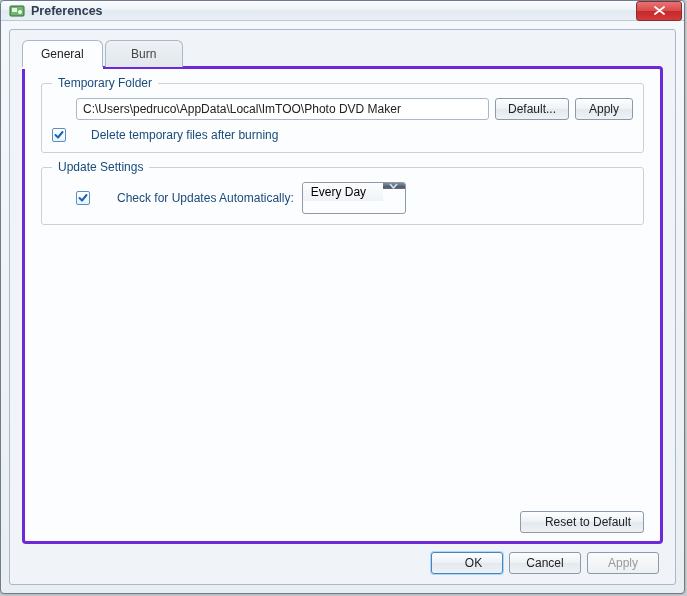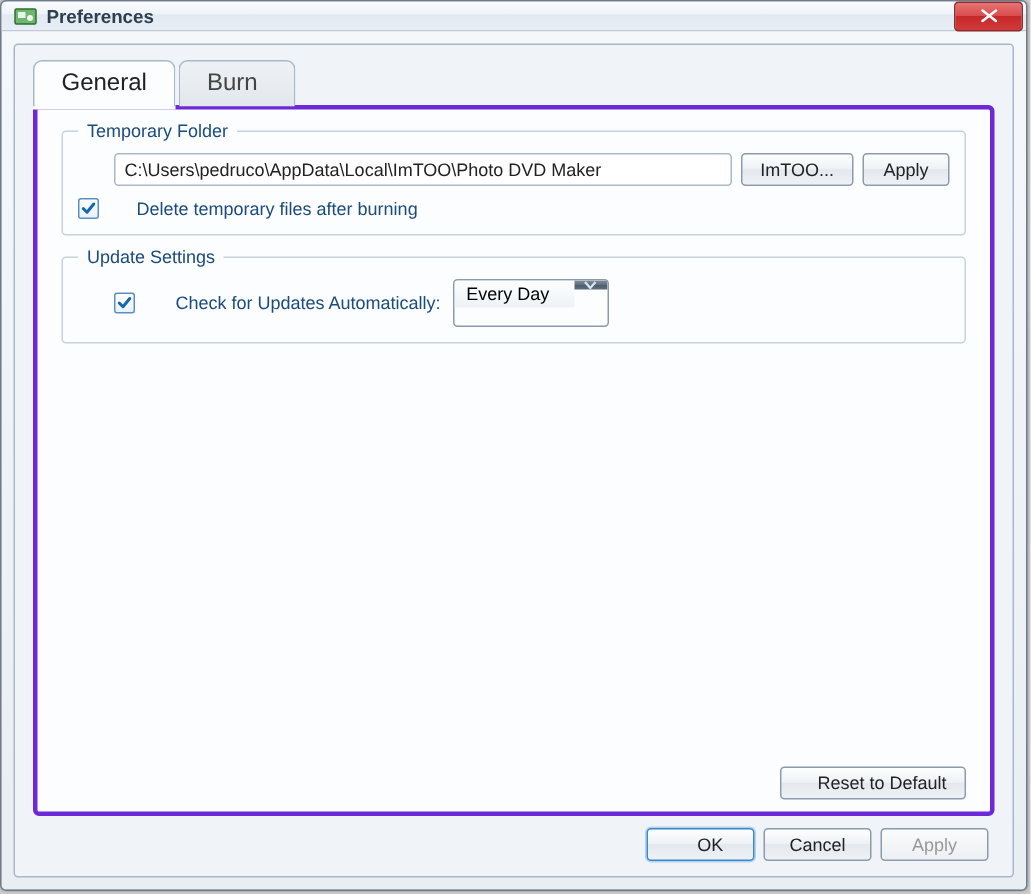--- a/index.html
+++ b/index.html
@@ -76,29 +76,29 @@
   
   .tabs {
     display: flex;
     gap: 0;
     margin-bottom: -1px;
     z-index: 2;
   }
   .tab {
     min-width: 78px;
     padding: 6px 18px 6px 18px;
-    text-align: left;
+    text-align: center;
     border: 1px solid #a9b8c8;
     border-bottom: none;
     border-top-left-radius: 6px;
     border-top-right-radius: 6px;
     background: linear-gradient(to bottom, #eef2f6, #e2e7ed);
     color: #444;
     cursor: pointer;
-    font-size: 16px;
+    font-size: 12px;
     margin-right: 2px;
   }
   .tab.active {
     background: #fcfdfe;
     color: #222;
     position: relative;
     box-shadow: 0 2px 0 #fcfdfe;
   }
   .tab-body {
     flex: 1;
@@ -250,21 +250,21 @@
         <div class="tab active">General</div>
         <div class="tab">Burn</div>
       </div>
 
       <div class="tab-body">
 
         <div class="groupbox">
           <div class="group-title">Temporary Folder</div>
           <div class="row">
             <input class="text-input" type="text" value="C:\Users\pedruco\AppData\Local\ImTOO\Photo DVD Maker" style="">
-            <button class="btn">ImTOO...</button>
+            <button class="btn">Default...</button>
             <button class="btn">Apply</button>
           </div>
           <div class="checkbox-row">
             <span class="chk">
               <svg width="10" height="10" viewBox="0 0 10 10">
                 <path d="M1.5 5 L4 7.5 L8.5 2" stroke="#1865b0" stroke-width="2" fill="none" stroke-linecap="round" stroke-linejoin="round"></path>
               </svg>
             </span>
             <span class="chk-label">Delete temporary files after burning</span>
           </div>

